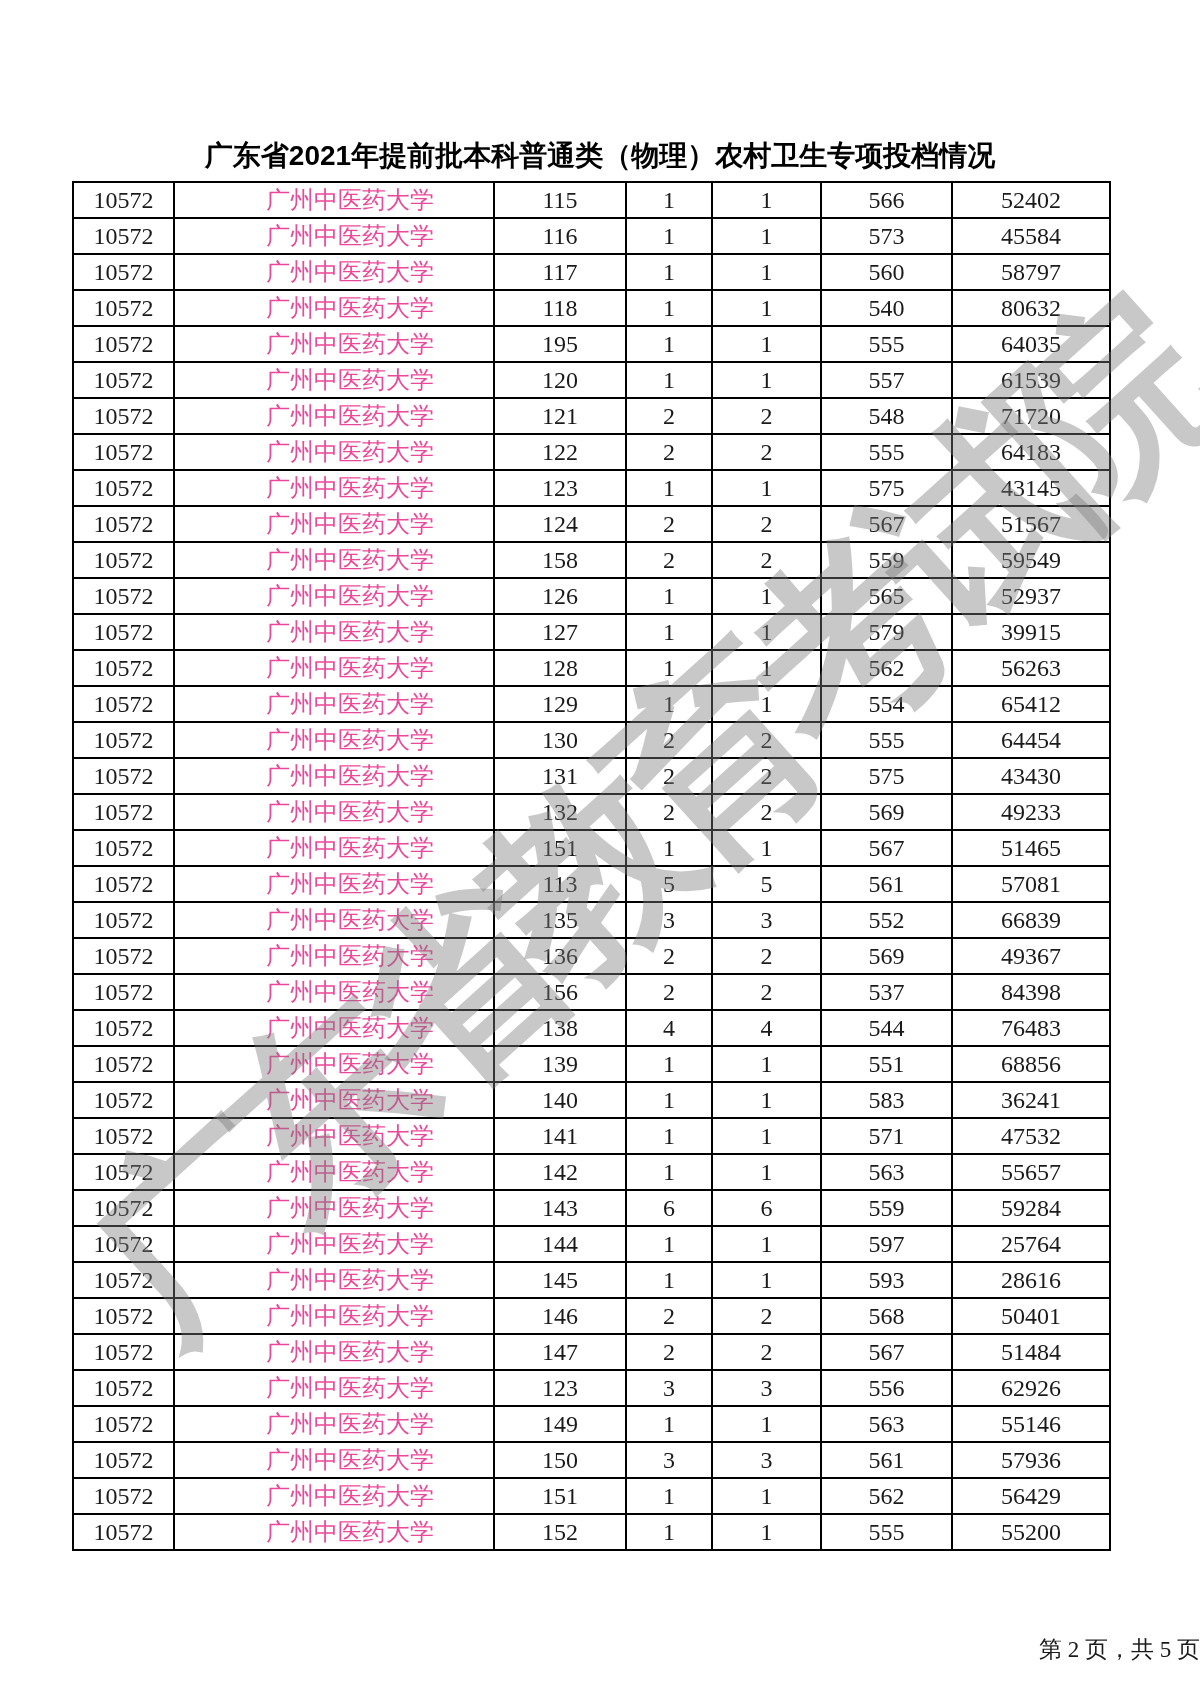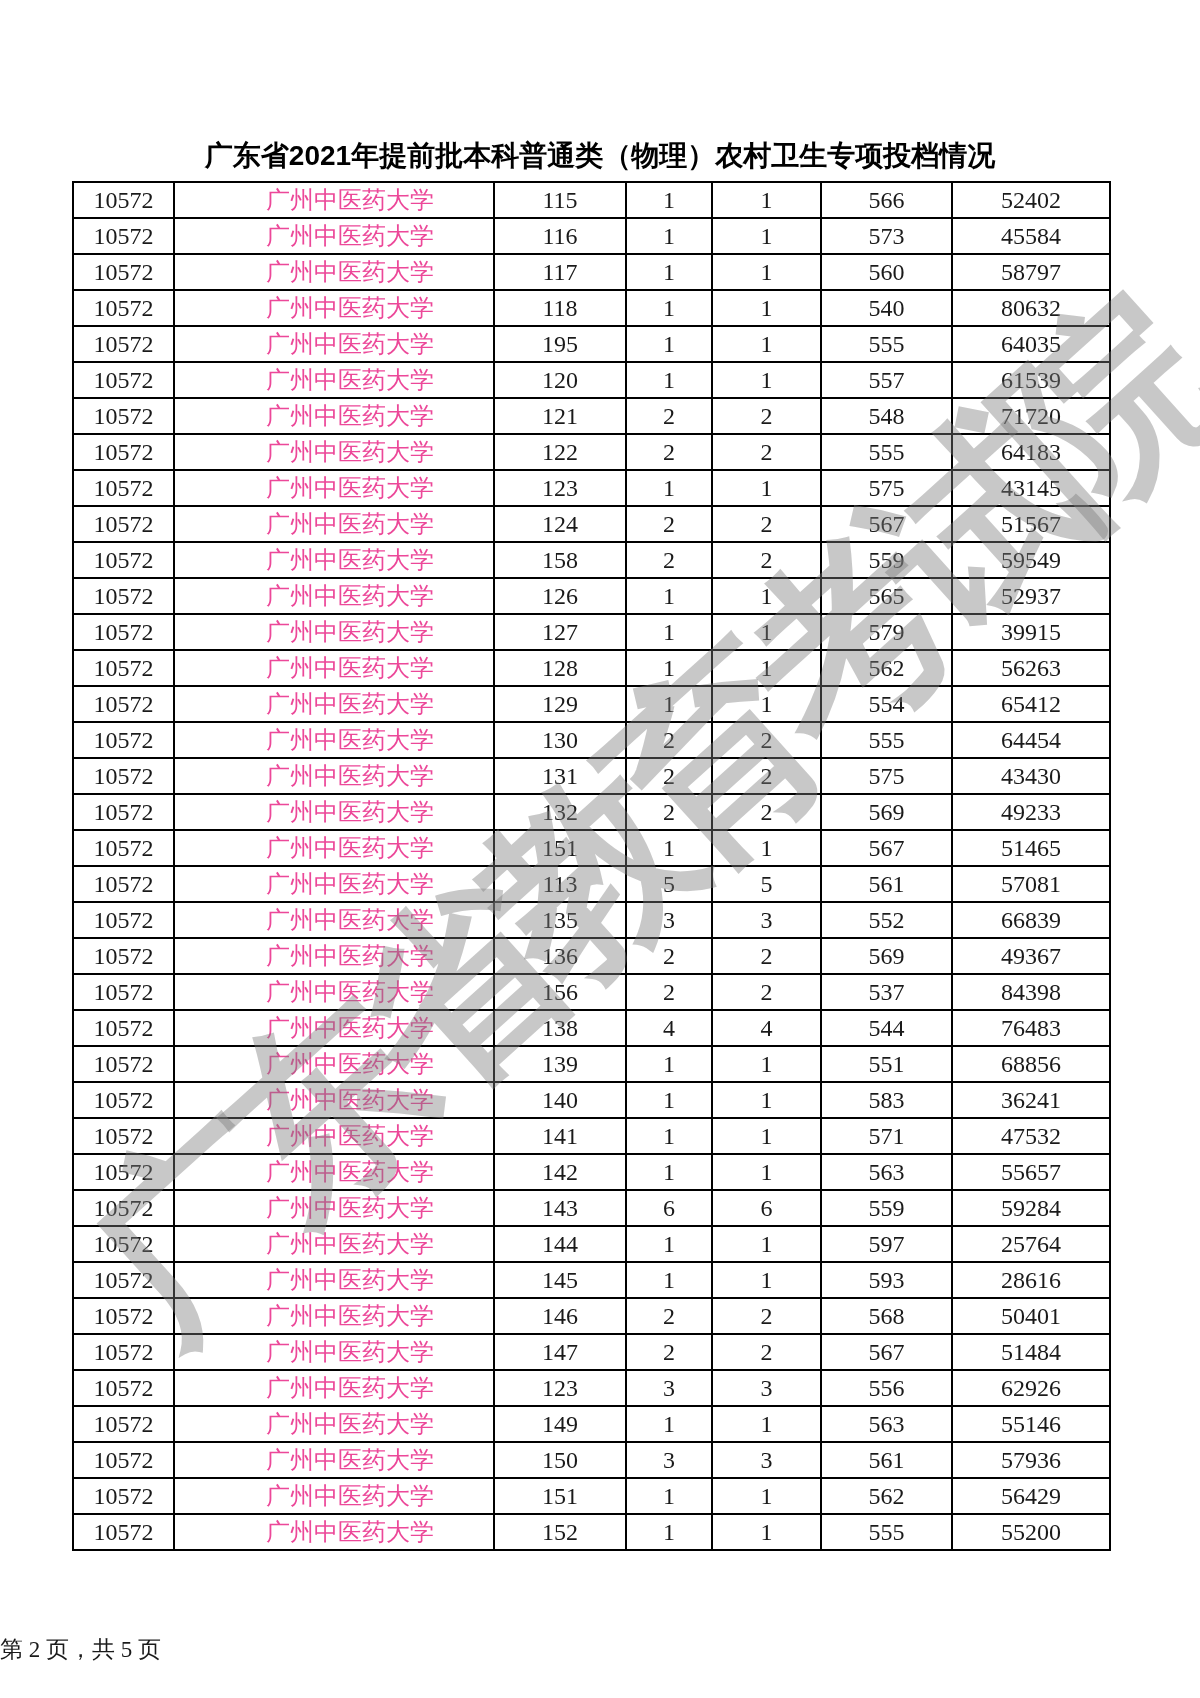--- a/index.html
+++ b/index.html
@@ -62,21 +62,21 @@
     white-space: nowrap;
     z-index: 5;
     pointer-events: none;
     font-family: "Liberation Serif", "DejaVu Serif", serif;
   }
   .page-footer {
     position: absolute;
     top: 1634px;
     left: 0;
     width: 1200px;
-    text-align: left;
+    text-align: right;
     font-size: 23px;
     color: #1a1a1a;
     z-index: 2;
   }
 </style>
 </head>
 <body>
 
 <div class="doc-title">广东省2021年提前批本科普通类（物理）农村卫生专项投档情况</div>
 

